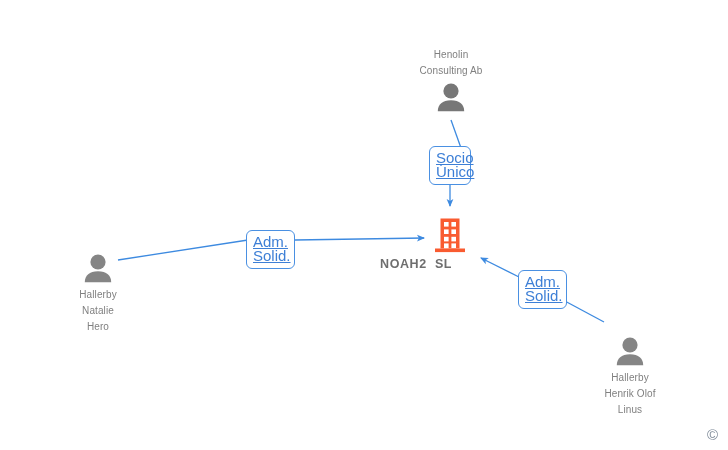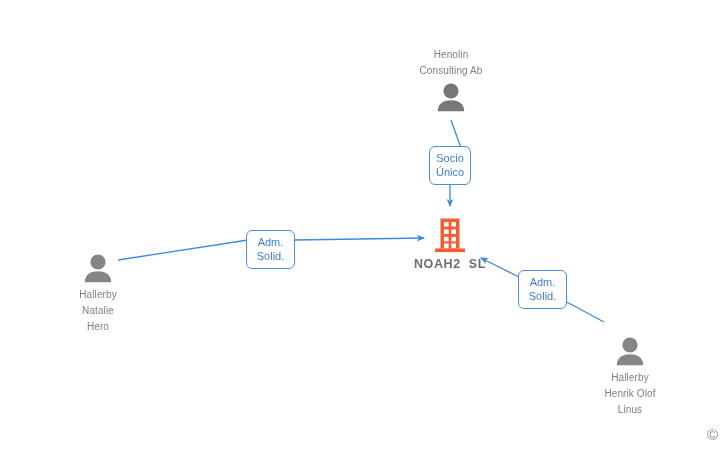--- a/index.html
+++ b/index.html
@@ -48,21 +48,20 @@
     white-space: pre-line;
   }
   .person-label.above {
     margin: 0 0 3px 0;
   }
 
   
   .company-node {
     position: absolute;
     width: 140px;
-    text-align: center;
   }
   .company-icon {
     display: block;
     margin: 0 auto;
   }
   .company-label {
     margin-top: 3px;
     font-size: 12.5px;
     font-weight: bold;
     color: #6e6e6e;
@@ -71,25 +70,26 @@
   }
 
   
   .edge-label {
     position: absolute;
     box-sizing: border-box;
     background: #ffffff;
     border: 1px solid #4a90e2;
     border-radius: 6px;
     color: #3d7fd6;
-    font-size: 11px;
+    font-size: 15px;
     line-height: 14px;
     text-align: center;
     padding: 4px 6px 5px 6px;
     white-space: pre-line;
+    text-decoration: underline;
   }
 
   
   .watermark {
     position: absolute;
     right: 10px;
     bottom: 8px;
     display: flex;
     align-items: center;
     gap: 5px;

